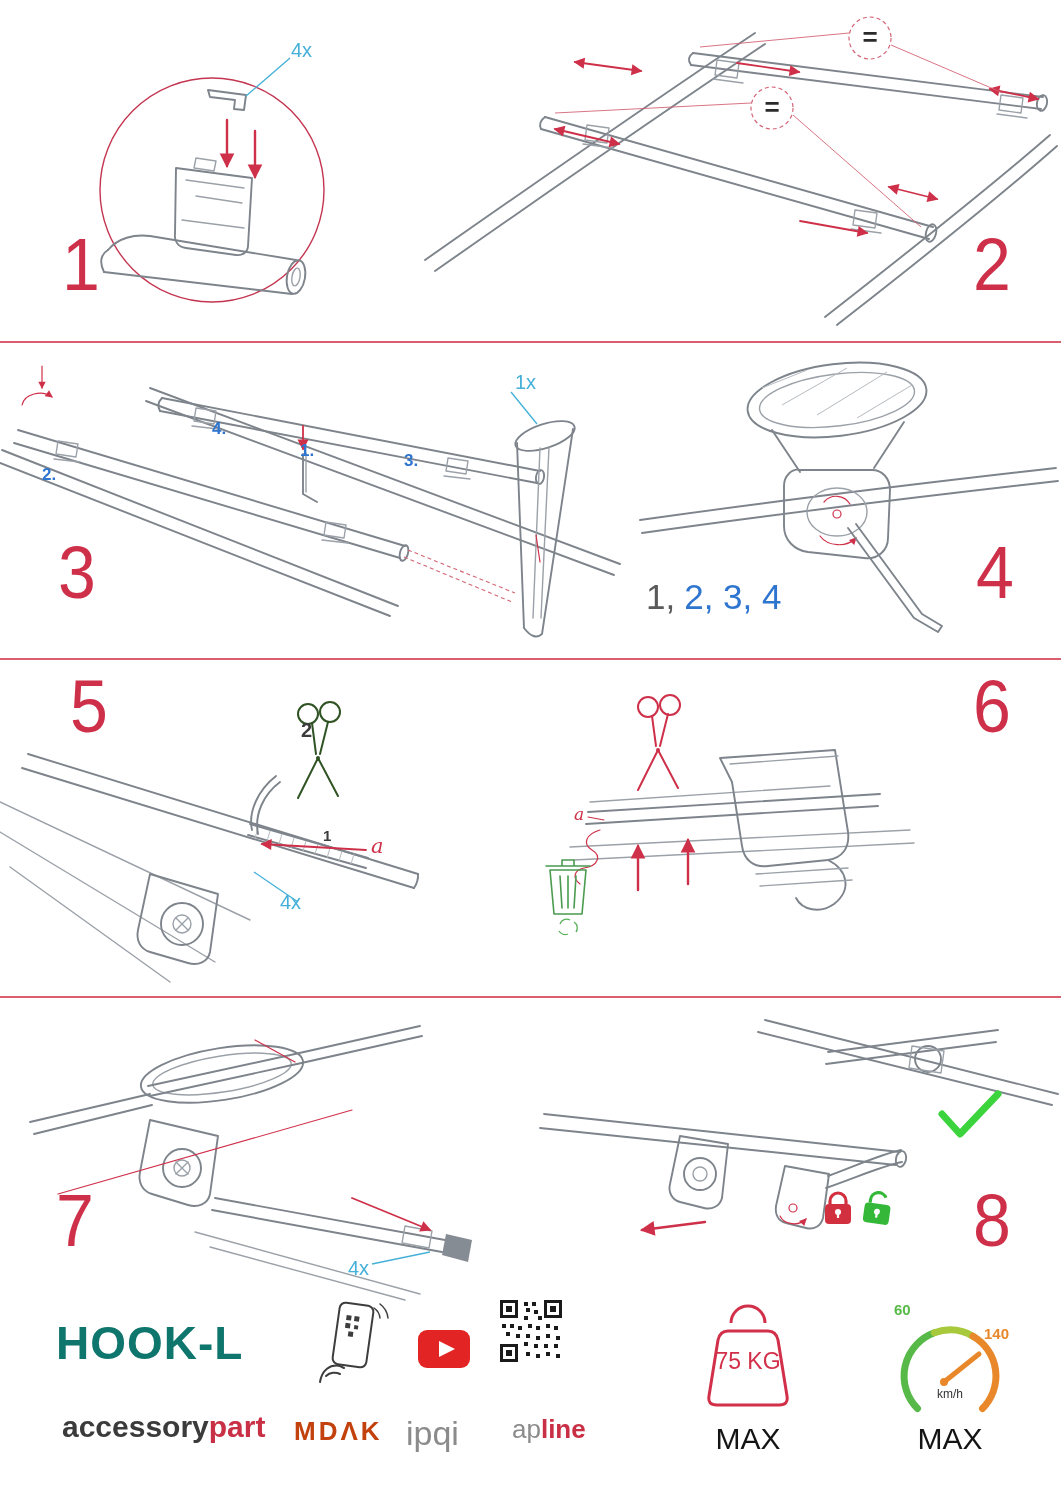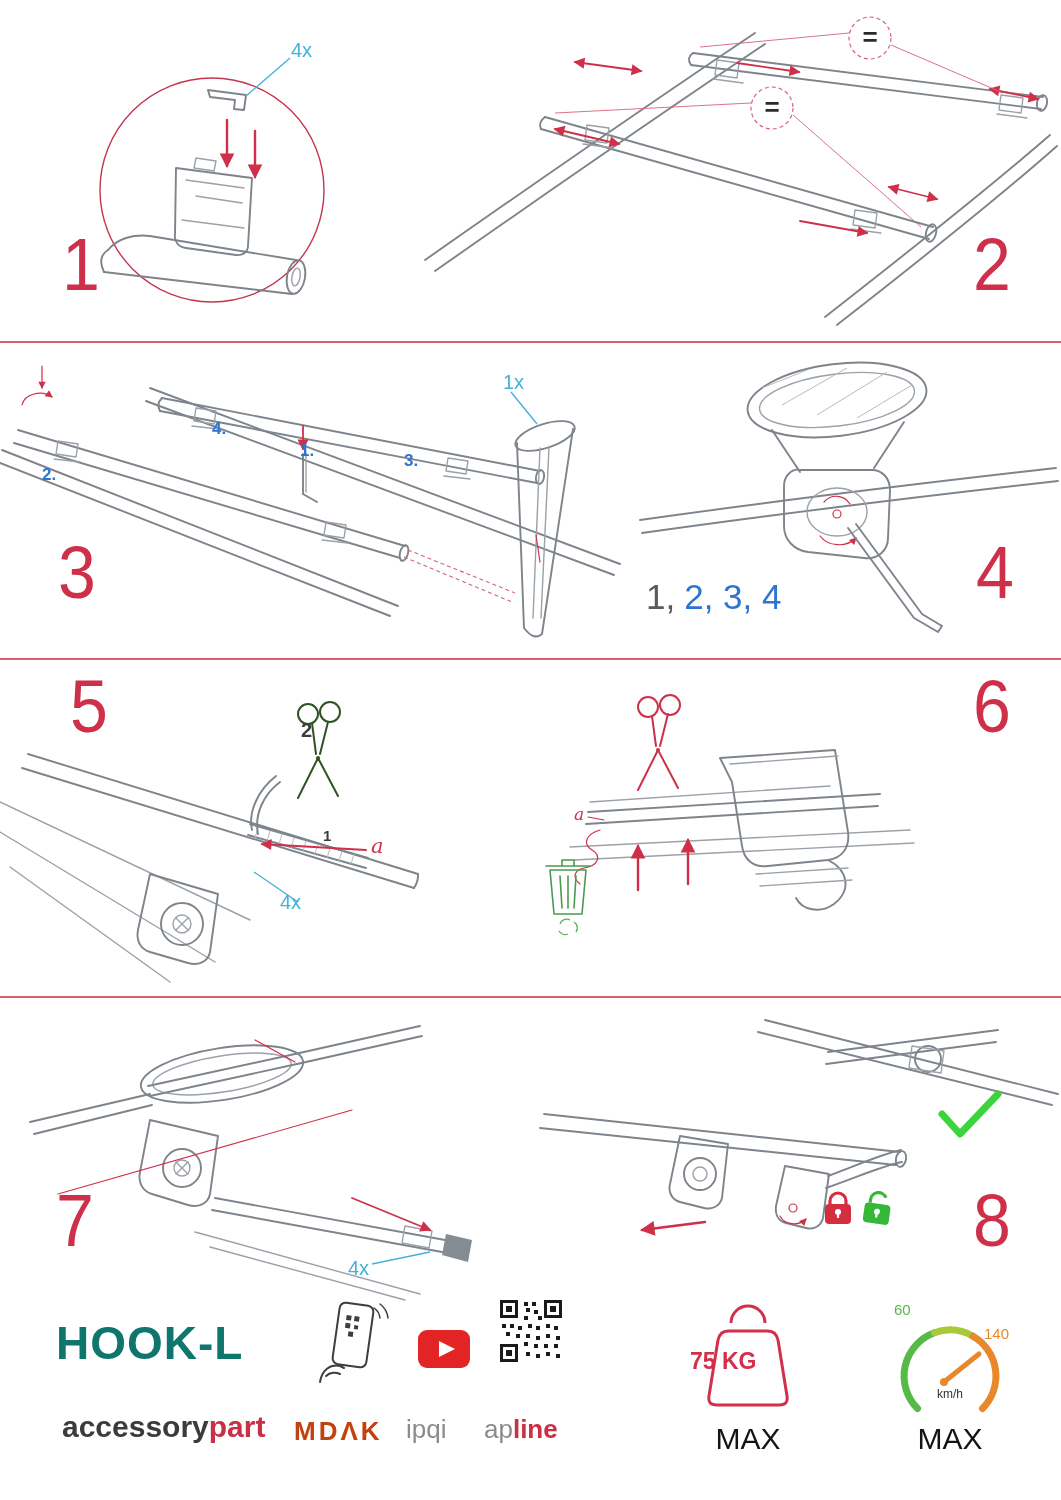--- a/index.html
+++ b/index.html
@@ -25,27 +25,27 @@
   .rdc{stroke:#d46476;stroke-width:1.2;fill:none;stroke-dasharray:4 3}
   .bl{stroke:#45b0d8;stroke-width:1.3;fill:none}
   .grn{stroke:#2f5323;stroke-width:2;fill:none;stroke-linecap:round}
   .rsc{stroke:#cf3049;stroke-width:2;fill:none;stroke-linecap:round}
   .tr{stroke:#4a9b4f;stroke-width:1.6;fill:none;stroke-linecap:round;stroke-linejoin:round}
   .title{font-size:46px;font-weight:600;color:#0f766e;letter-spacing:1px}
   .brand{font-size:30px;font-weight:700}
   .brand .b1{color:#3b3b3b}
   .brand .b2{color:#c92f45}
   .logo1{font-size:26px;font-weight:700;color:#c2410c;letter-spacing:3px}
-  .logo2{font-size:26px;font-weight:500;color:#8b8b8b}
+  .logo2{font-size:34px;font-weight:500;color:#8b8b8b}
   .logo3{font-size:26px}
   .logo3 .p1{color:#8b8b8b;font-weight:500}
   .logo3 .p2{color:#c92f45;font-weight:700}
   .maxlbl{font-size:30px;font-weight:400;color:#141414;text-align:center}
-  .kg{font-size:23px;font-weight:700;color:#d2304a;text-align:left}
-  .gnum{font-size:15px;font-weight:400}
+  .kg{font-size:23px;font-weight:400;color:#d2304a;text-align:center}
+  .gnum{font-size:15px;font-weight:700}
 </style>
 </head>
 <body>
 
 <svg width="0" height="0" style="position:absolute">
   <defs>
     <marker id="ar" viewBox="0 0 8 8" markerWidth="7" markerHeight="7" refX="6.5" refY="4" orient="auto-start-reverse">
       <path d="M0.5,0.5 L7.5,4 L0.5,7.5 Z" fill="#cf3049"></path>
     </marker>
   </defs>
@@ -127,21 +127,21 @@
   <path d="M540 98 L533 268 M549 97 L541 268" class="g"></path>
   <line x1="536" y1="185" x2="540" y2="212" class="r1"></line>
   <line x1="511" y1="42" x2="537" y2="74" class="bl"></line>
   <line x1="408" y1="200" x2="515" y2="243" class="rd"></line>
   <line x1="404" y1="207" x2="512" y2="252" class="rd"></line>
 </svg>
 <div class="lbl sub" style="left:42px;top:466px">2.</div>
 <div class="lbl sub" style="left:212px;top:420px">4.</div>
 <div class="lbl sub" style="left:300px;top:442px">1.</div>
 <div class="lbl sub" style="left:404px;top:452px">3.</div>
-<div class="lbl qty" style="left:503px;top:372px">1x</div>
+<div class="lbl qty" style="left:515px;top:372px">1x</div>
 <div class="stepnum" style="left:58px;top:536px">3</div>
 
 <svg class="panel" style="left:632px;top:350px" width="429" height="305" viewBox="0 0 429 305">
   <path d="M8 170 C150 150 300 132 424 118" class="g2"></path>
   <path d="M10 183 C152 163 302 145 426 131" class="g2"></path>
   <ellipse cx="205" cy="50" rx="90" ry="36" transform="rotate(-7 205 50)" class="g2"></ellipse>
   <ellipse cx="205" cy="50" rx="78" ry="26" transform="rotate(-7 205 50)" class="g"></ellipse>
   <path d="M130 38 L175 20 M150 55 L215 18 M185 65 L255 22 M225 68 L280 35" class="gt"></path>
   <path d="M140 80 L168 122 M272 72 L242 118" class="g2"></path>
   <path d="M168 120 C160 118 152 126 152 136 L152 176 C152 190 162 200 176 202 L232 208 C246 210 256 200 256 188 L258 140 C258 128 250 120 240 120 Z" class="g2"></path>
@@ -328,21 +328,21 @@
       <rect x="54" y="44" width="4" height="4"></rect>
     <rect x="26" y="52" width="4" height="4"></rect>
       <rect x="36" y="54" width="4" height="4"></rect>
       <rect x="46" y="52" width="4" height="4"></rect>
       <rect x="56" y="54" width="4" height="4"></rect>
   </g>
 </svg>
 
 <div class="lbl logo1" style="left:294px;top:1418px">MDΛK</div>
 <div class="lbl logo2" style="left:406px;top:1416px">ipqi</div>
-<div class="lbl logo3" style="left:484px;top:1416px">
+<div class="lbl logo3" style="left:512px;top:1416px">
   <span class="p1">ap</span><span class="p2">line</span>
 </div>
 
 <svg class="panel" style="left:690px;top:1295px" width="116" height="122" viewBox="0 0 116 122">
   <path d="M41 28 a17 17 0 1 1 34 0" stroke="#d2304a" stroke-width="3" fill="none"></path>
   <path d="M38 36 h40 q8 0 10 9 l9 56 q1.5 9 -7.5 9 h-63 q-9 0 -7.5 -9 l9 -56 q2 -9 10 -9 z" stroke="#d2304a" stroke-width="3" fill="none" stroke-linejoin="round"></path>
 </svg>
 <div class="lbl kg" style="left:690px;top:1350px;width:116px">75 KG</div>
 <div class="lbl maxlbl" style="left:690px;top:1424px;width:116px">MAX</div>
 

